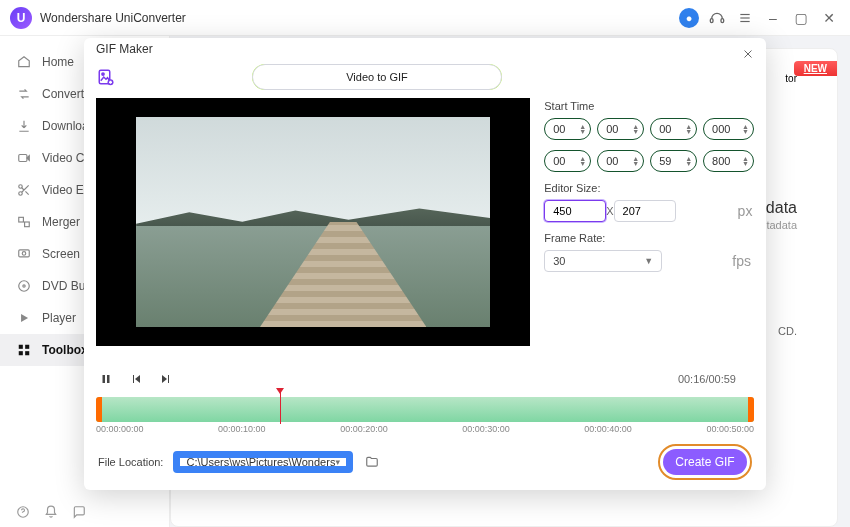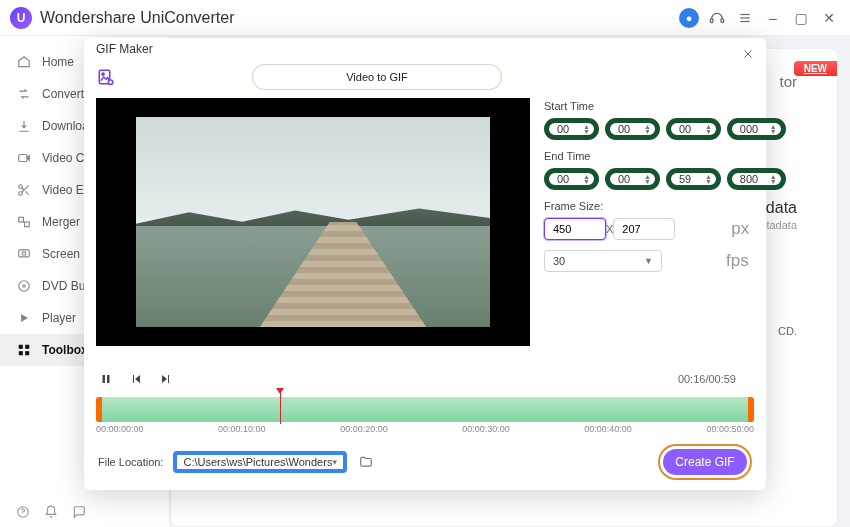--- a/index.html
+++ b/index.html
@@ -1,36 +1,36 @@
 <!DOCTYPE html>
 <html><head>
 <meta charset="utf-8">
 <style>
   * { box-sizing: border-box; margin: 0; padding: 0; font-family: -apple-system, "Segoe UI", Arial, sans-serif; }
   body { width: 850px; height: 527px; background: #f2f3f6; overflow: hidden; position: relative; }
 
   
   .titlebar { height: 36px; display:flex; align-items:center; padding:0 10px; background:#fff; border-bottom:1px solid #eee; }
   .titlebar .logo { width:22px; height:22px; border-radius:50%; background:linear-gradient(135deg,#6a3ef6,#9b5cff); display:flex; align-items:center; justify-content:center; color:#fff; font-weight:700; font-size:12px; }
-  .titlebar .appname { margin-left:8px; font-size:16px; color:#333; }
+  .titlebar .appname { margin-left:8px; font-size:12px; color:#333; }
   .titlebar .spacer { flex:1; }
   .titlebar .tb-icon { width:22px; height:22px; display:flex; align-items:center; justify-content:center; color:#666; margin-left:6px; cursor:pointer; font-size:14px; }
   .titlebar .avatar { width:20px; height:20px; border-radius:50%; background:#2f80ed; color:#fff; display:flex; align-items:center; justify-content:center; font-size:11px; }
 
   
   .sidebar { position:absolute; left:0; top:36px; bottom:0; width:170px; background:#fff; border-right:1px solid #eee; padding-top:10px; }
   .side-item { height:32px; display:flex; align-items:center; gap:10px; padding:0 16px; font-size:12px; color:#555; cursor:pointer; position:relative; }
   .side-item .ic { width:16px; height:16px; display:flex; align-items:center; justify-content:center; color:#888; }
   .side-item.active { background:#f0f0f2; color:#111; font-weight:600; }
   .side-item.active .ic { color:#111; }
 
   
   .mainbg { position:absolute; left:170px; right:12px; top:48px; bottom:0; background:#fff; border-radius:8px; border:1px solid #eee; }
   .new-badge { position:absolute; right:0; top:12px; background:#e11; background:linear-gradient(#ff5b5b,#e33); color:#fff; font-size:10px; font-weight:700; border-radius:4px 0 0 4px; padding:2px 10px;text-decoration:underline; }
-  .bgword1 { position:absolute; right:40px; top:24px; font-size:15px; color:#737373; }
+  .bgword1 { position:absolute; right:40px; top:24px; font-size:10px; color:#000000; }
   .bgword2 { position:absolute; right:40px; top:150px; font-size:16px; color:#333; font-weight:500; }
   .bgword2b { position:absolute; right:40px; top:170px; font-size:11px; color:#999; }
   .bgword3 { position:absolute; right:40px; top:276px; font-size:11px; color:#666; }
 
   
   .statusbar { position:absolute; left:16px; bottom:8px; display:flex; gap:14px; color:#999; }
   .statusbar span { cursor:pointer; font-size:14px; }
 
   
   .modal { position:absolute; left:84px; top:38px; width:682px; height:452px; background:#fff; border-radius:6px; box-shadow:0 6px 30px rgba(0,0,0,.18); display:flex; flex-direction:column; }
@@ -48,51 +48,51 @@
   .videoarea { width:436px; height:248px; background:#000; display:flex; align-items:center; justify-content:center; position:relative; }
   .videoframe { width:354px; height:210px; background:linear-gradient(#d6e1e2 0%, #d6e1e2 55%, #7e8d7c 55%, #3f4d42 100%); position:relative; overflow:hidden; }
   .sky    { position:absolute; inset:0 0 45% 0; background:linear-gradient(#d0dadb,#e7eeee); }
   .hills  { position:absolute; left:0; right:0; top:40%; height:18%; background:linear-gradient(#5b6b5e,#3f4d45); clip-path:polygon(0 60%, 15% 30%, 30% 55%, 45% 25%, 60% 50%, 80% 20%, 100% 45%, 100% 100%, 0 100%); }
   .water  { position:absolute; left:0; right:0; top:52%; bottom:0; background:linear-gradient(#8a9e93,#69806f); }
   .dock   { position:absolute; left:35%; right:18%; top:50%; bottom:0; background:repeating-linear-gradient(0deg,#c5b79f 0 6px,#b2a388 6px 12px); clip-path:polygon(42% 0, 58% 0, 100% 100%, 0 100%); }
 
   .controls { width:210px; font-size:11px; color:#444; }
   .ctl-label { margin:2px 0 6px; font-size:11px; color:#444; }
   .stepper-row { display:flex; gap:6px; margin-bottom:10px; }
-  .stepper { height:22px; display:flex; align-items:center; border:5px solid #14532d; border-radius:11px; padding:0 4px 0 8px; background:#fff; }
+  .stepper { height:22px; display:flex; align-items:center; border:1px solid #14532d; border-radius:11px; padding:0 4px 0 8px; background:#fff; }
   .stepper input { width:24px; border:none; outline:none; font-size:11px; color:#333; text-align:left; background:transparent; }
   .stepper.ms input { width:28px; }
   .stepper .arrows { display:flex; flex-direction:column; line-height:5px; font-size:7px; color:#777; cursor:pointer; margin-left:2px; }
 
   .size-row { display:flex; align-items:center; gap:0; margin-bottom:10px; }
   .sizebox { height:22px; border:1px solid #d2d4dc; border-radius:4px; padding:0 8px; font-size:11px; width:62px; background:#fff; }
   .sizebox.focus { border:1px solid #7b3aed; box-shadow:0 0 0 1px #c9b3ff; }
   .mul { font-size:11px; color:#666; }
-  .px  { font-size:17px; color:#999; margin-left:12px;padding-left:44px; }
+  .px  { font-size:14px; color:#999; margin-left:18px;padding-left:44px; }
 
   .fps-row { display:flex; align-items:center; gap:8px; }
   .selectbox { width:118px; height:22px; border:1px solid #d2d4dc; border-radius:4px; padding:0 8px; font-size:11px; background:#fff; display:flex; align-items:center; justify-content:space-between; cursor:pointer; }
   .selectbox .chev { font-size:9px; color:#777; }
 
   .playbar { display:flex; align-items:center; padding:6px 14px; gap:14px; font-size:12px; color:#444; }
   .play-ic { width:16px; height:16px; cursor:pointer; display:flex; align-items:center; justify-content:center; }
   .playtime { margin-left:auto; margin-right:16px; font-size:11px; color:#666; }
 
   .timeline { margin:4px 12px 0; height:30px; position:relative; background:linear-gradient(#b7e6c6,#7fd6a3); border-radius:3px; }
   .tl-handle { position:absolute; top:0; bottom:0; width:6px; background:#ff6a00; }
   .tl-handle.left { left:0; border-radius:3px 0 0 3px; }
   .tl-handle.right { right:0; border-radius:0 3px 3px 0; }
   .tl-playhead { position:absolute; top:-8px; bottom:-2px; width:1px; background:#d23; left:28%; }
   .tl-playhead::before { content:''; position:absolute; top:-1px; left:-4px; width:0; height:0; border-left:4px solid transparent; border-right:4px solid transparent; border-top:6px solid #d23; }
 
   .ticks { display:flex; justify-content:space-between; padding:2px 12px 0; font-size:9px; color:#888; }
 
   .bottomrow { display:flex; align-items:center; padding:10px 14px; gap:10px; margin-top:auto; }
   .fl-label { font-size:11px; color:#444; }
-  .pathbox { flex:0 0 148px; height:22px; border:4px solid #3b82f6; border-radius:4px; font-size:11px; color:#333; padding:0 6px; display:flex; align-items:center; justify-content:space-between; cursor:pointer; }
+  .pathbox { flex:0 0 148px; height:22px; border:7px solid #3b82f6; border-radius:4px; font-size:11px; color:#333; padding:0 6px; display:flex; align-items:center; justify-content:space-between; cursor:pointer; }
   .pathbox .chev { font-size:9px; color:#777; }
   .folder-ic { width:18px; height:18px; color:#777; cursor:pointer; display:flex; align-items:center; justify-content:center; }
   .create-wrap { margin-left:auto; border:2px solid #e28b2a; border-radius:20px; padding:3px; }
   .create-btn { background:#8c5cff; color:#fff; font-size:12px; border:none; border-radius:15px; height:26px; width:84px; cursor:pointer; }
 
   svg { display:block; }
 </style>
 </head>
 <body>
 
@@ -291,48 +291,48 @@
         <div class="stepper">
             <input value="00" style="">
             <span class="arrows">▲<br>▼</span>
           </div>
         <div class="stepper ms">
             <input value="000" style="">
             <span class="arrows">▲<br>▼</span>
           </div>
       </div>
 
-      <div class="ctl-label">End Time</div>
       <div class="stepper-row">
         <div class="stepper">
             <input value="00" style="">
             <span class="arrows">▲<br>▼</span>
           </div>
         <div class="stepper">
             <input value="00" style="">
             <span class="arrows">▲<br>▼</span>
           </div>
         <div class="stepper">
             <input value="59" style="">
             <span class="arrows">▲<br>▼</span>
           </div>
         <div class="stepper ms">
             <input value="800" style="">
             <span class="arrows">▲<br>▼</span>
           </div>
       </div>
 
-      <div class="ctl-label">Frame Size:</div>
+      <div class="ctl-label">Editor Size:</div>
       <div class="size-row">
         <input class="sizebox focus" value="450" style="">
         <span class="mul">X</span>
         <input class="sizebox" value="207" style="">
         <span class="px">px</span>
       </div>
 
+      <div class="ctl-label">Frame Rate:</div>
       <div class="fps-row">
         <div class="selectbox">
           <span>30</span>
           <span class="chev">▼</span>
         </div>
         <span class="px">fps</span>
       </div>
     </div>
   </div>
 

